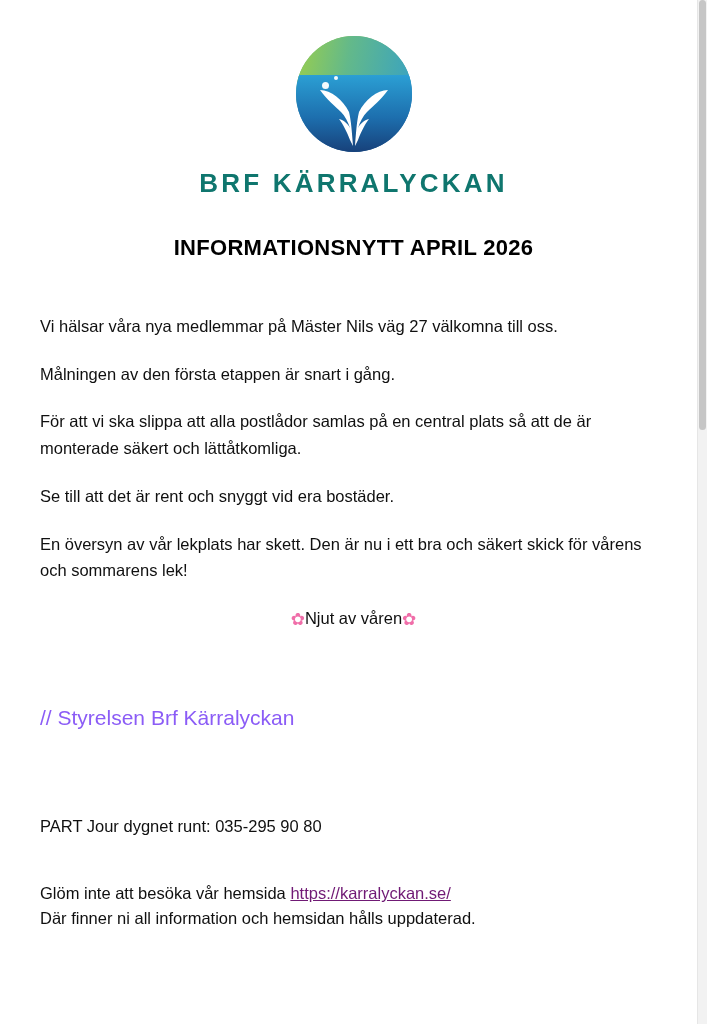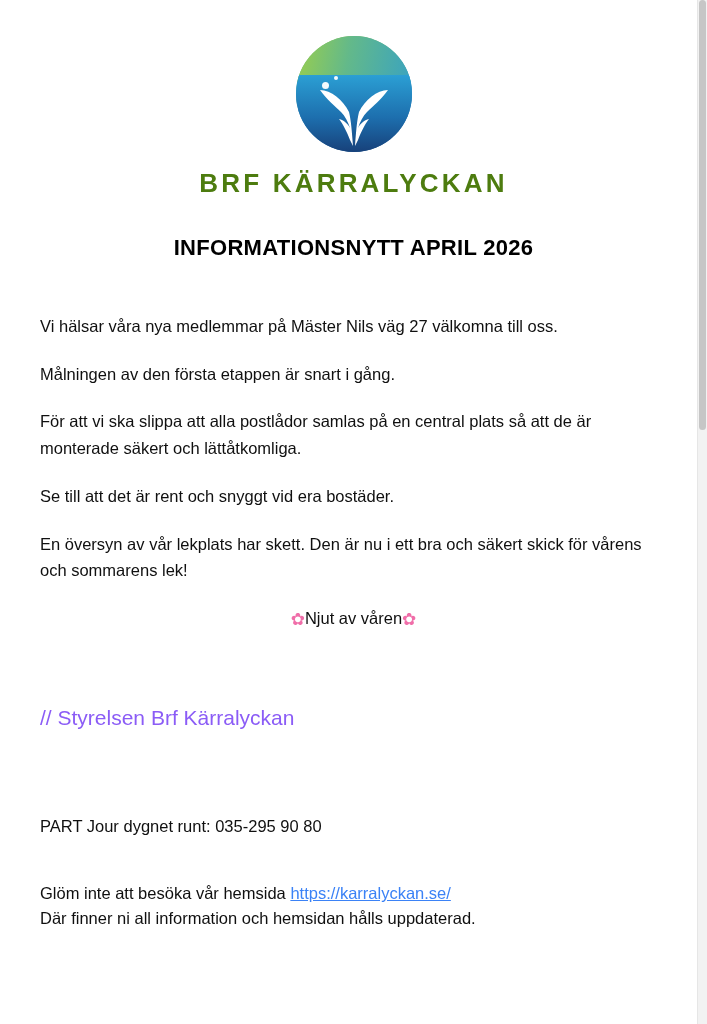--- a/index.html
+++ b/index.html
@@ -61,21 +61,21 @@
     border-radius: 50%;
     opacity: .95;
   }
   .logo-mark .dot1 { width: 7px; height: 7px; left: 26px; top: 46px; }
   .logo-mark .dot2 { width: 4px; height: 4px; left: 38px; top: 40px; }
   .logo-text {
     margin-top: 16px;
     font-size: 26px;
     letter-spacing: 3.2px;
     font-weight: bold;
-    color: #4d7c0f;
+    color: #0f766e;
     font-family: "Liberation Sans", sans-serif;
   }
   
   .doc-title {
     margin-top: 36px;
     text-align: center;
     font-size: 22px;
     font-weight: bold;
     letter-spacing: .3px;
     color: #000000;
@@ -113,21 +113,21 @@
     color: #101010;
   }
   .contact div { margin-bottom: 14px; }
   .footer {
     margin: 42px 40px 0 40px;
     font-size: 16.5px;
     line-height: 1.5;
     color: #101010;
   }
   .link {
-    color: #3b82f6;
+    color: #701a75;
     text-decoration: underline;
   }
   .scrollbar {
     position: absolute;
     top: 0;
     right: 0;
     width: 9px;
     height: 1024px;
     background: #f2f2f2;
   }

